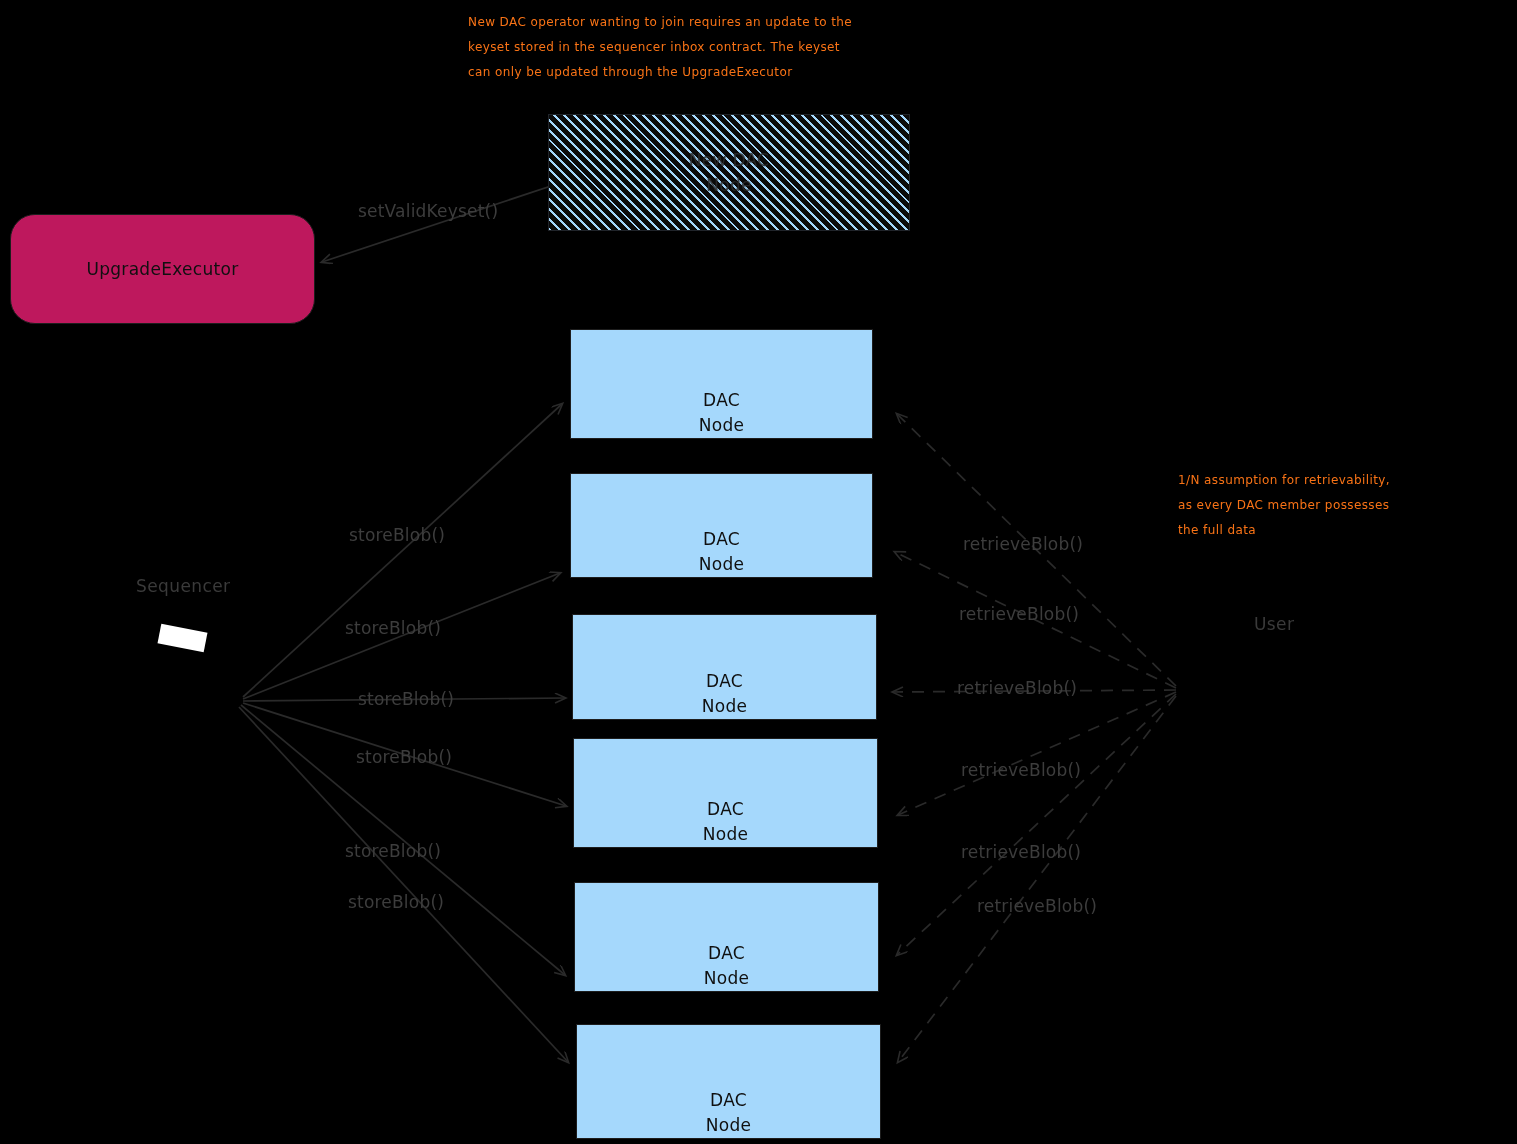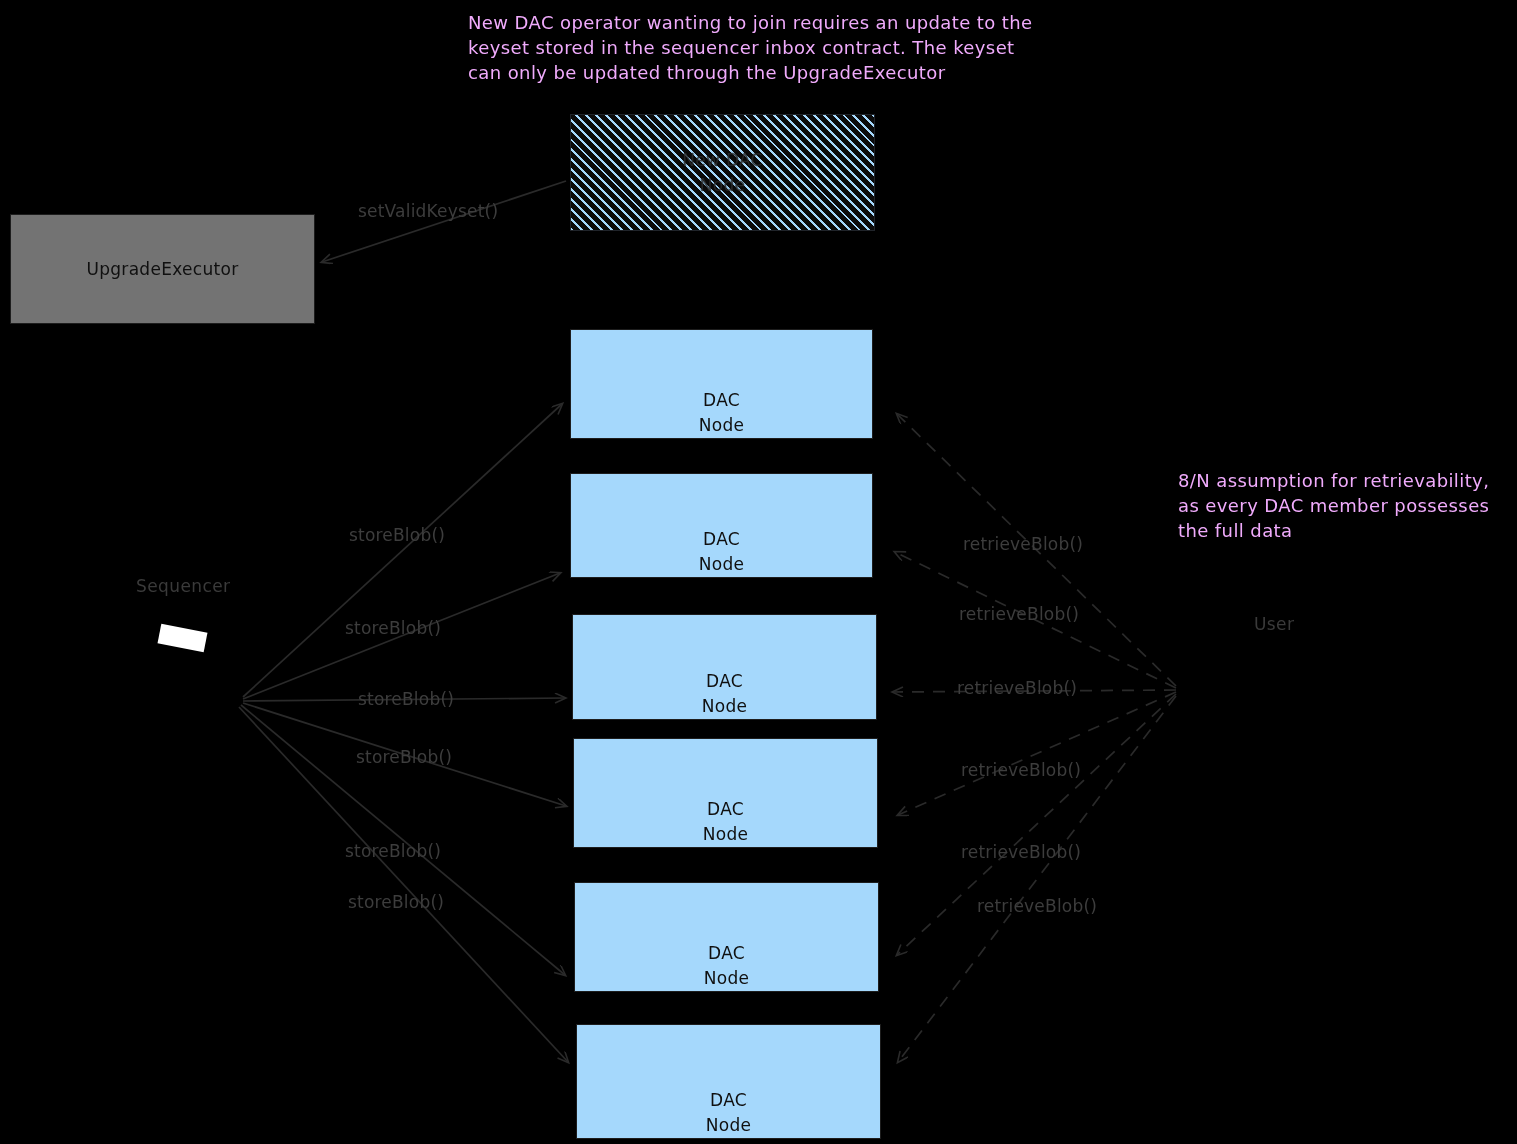--- a/index.html
+++ b/index.html
@@ -18,23 +18,23 @@
   svg.layer {
     position: absolute;
     left: 0;
     top: 0;
     width: 1517px;
     height: 1144px;
     pointer-events: none;
   }
   .note {
     position: absolute;
-    color: #f0abfc;
-    font-family: "DejaVu Sans", sans-serif;
-    font-size: 18px;
+    color: #f97316;
+    font-family: "DejaVu Sans", sans-serif;
+    font-size: 12px;
     line-height: 25px;
     white-space: pre-line;
     letter-spacing: 0.4px;
   }
   .edge-label {
     position: absolute;
     color: #3d3d3d;
     font-family: "DejaVu Sans", sans-serif;
     font-size: 17px;
     letter-spacing: 0.2px;
@@ -61,21 +61,22 @@
     font-size: 17px;
     line-height: 25px;
     text-align: center;
     letter-spacing: 0.3px;
   }
   .dac-node {
     background: #a5d8fc;
     justify-content: flex-end;
   }
   .upgrade-executor {
-    background: #737373;
+    background: #be185d;
+    border-radius: 25px;
   }
   .new-node {
     background-color: #0a0a0a;
     background-image: repeating-linear-gradient(
         45deg,
         #a5d8fc 0px,
         #a5d8fc 2px,
         #0b0b0b 2px,
         #0b0b0b 7px);
     border: 1.5px solid #20242a;
@@ -123,21 +124,21 @@
     <g>
       <line x1="1176" y1="686" x2="897" y2="414" stroke="#2a2a2a" stroke-width="1.7" stroke-dasharray="12 9" marker-end="url(#ah-dash)"></line>
       <line x1="1176" y1="688" x2="895" y2="552" stroke="#2a2a2a" stroke-width="1.7" stroke-dasharray="12 9" marker-end="url(#ah-dash)"></line>
       <line x1="1176" y1="690" x2="893" y2="692" stroke="#2a2a2a" stroke-width="1.7" stroke-dasharray="12 9" marker-end="url(#ah-dash)"></line>
       <line x1="1176" y1="692" x2="898" y2="815" stroke="#2a2a2a" stroke-width="1.7" stroke-dasharray="12 9" marker-end="url(#ah-dash)"></line>
       <line x1="1176" y1="694" x2="897" y2="955" stroke="#2a2a2a" stroke-width="1.7" stroke-dasharray="12 9" marker-end="url(#ah-dash)"></line>
       <line x1="1176" y1="696" x2="898" y2="1062" stroke="#2a2a2a" stroke-width="1.7" stroke-dasharray="12 9" marker-end="url(#ah-dash)"></line>
     </g>
   </svg>
 
-  <div class="box new-node" style="left:570px; top:114px; width:305px; height:117px;">
+  <div class="box new-node" style="left:548px; top:114px; width:362px; height:117px;">
     <div class="nn-text">New DAC</div>
     <div class="nn-text">Node</div>
   </div>
 
   <div class="box upgrade-executor" style="left:10px; top:214px; width:305px; height:110px;">
     <div>UpgradeExecutor</div>
   </div>
 
   <div class="box dac-node" style="left:570px; top:329px; width:303px; height:110px;">
     <div>DAC</div>
@@ -187,18 +188,18 @@
   <div class="edge-label" style="left:959px; top:604px;">retrieveBlob()</div>
   <div class="edge-label" style="left:957px; top:678px;">retrieveBlob()</div>
   <div class="edge-label" style="left:961px; top:760px;">retrieveBlob()</div>
   <div class="edge-label" style="left:961px; top:842px;">retrieveBlob()</div>
   <div class="edge-label" style="left:977px; top:896px;">retrieveBlob()</div>
 
   <div class="note" style="left:468px; top:10px; width:640px;">New DAC operator wanting to join requires an update to the
 keyset stored in the sequencer inbox contract. The keyset
 can only be updated through the UpgradeExecutor</div>
 
-  <div class="note" style="left:1178px; top:468px; width:330px;">8/N assumption for retrievability,
+  <div class="note" style="left:1178px; top:468px; width:330px;">1/N assumption for retrievability,
 as every DAC member possesses
 the full data</div>
 
 
 </div>
 
 </body></html>

